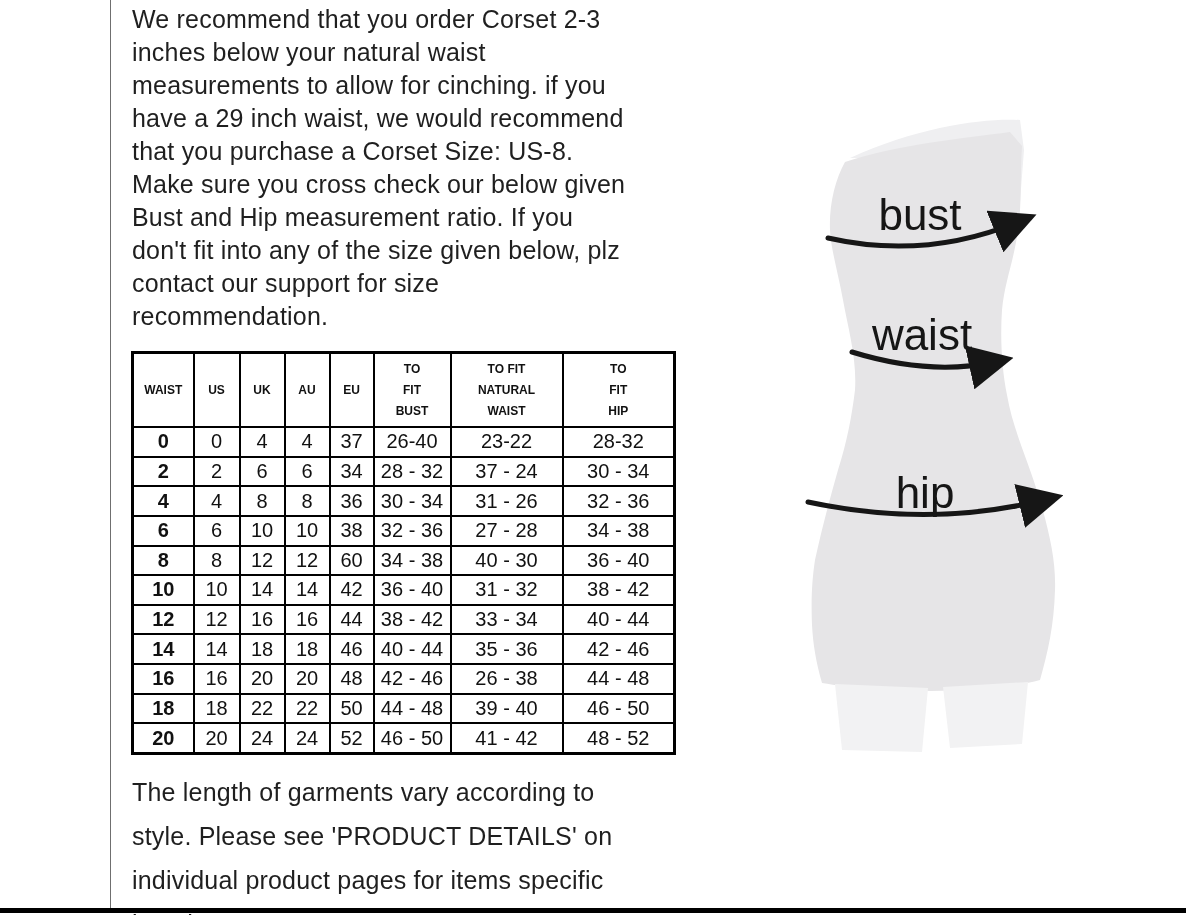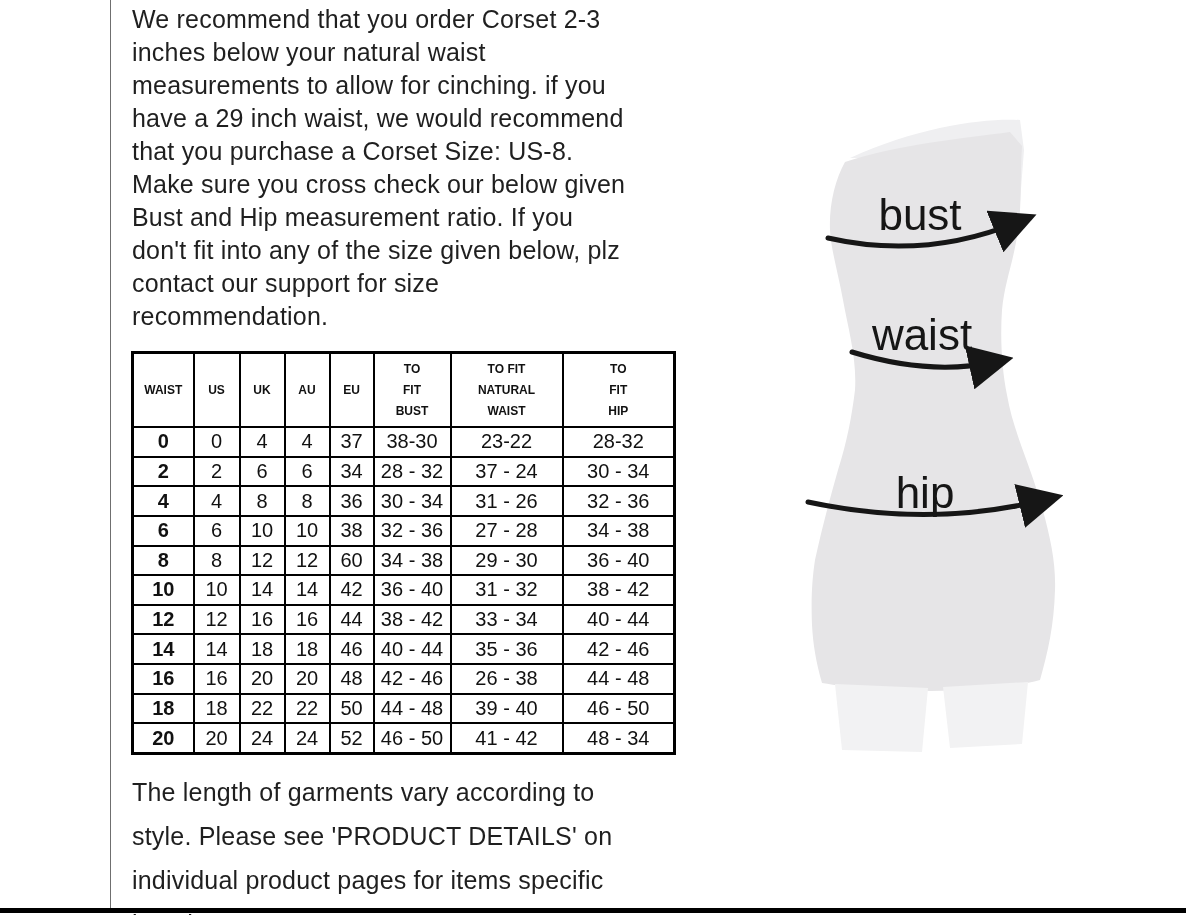--- a/index.html
+++ b/index.html
@@ -92,21 +92,21 @@
 HIP</th>
       </tr>
     </thead>
     <tbody>
         <tr>
           <td>0</td>
           <td>0</td>
           <td>4</td>
           <td>4</td>
           <td>37</td>
-          <td>38-30</td>
+          <td>26-40</td>
           <td>23-22</td>
           <td>28-32</td>
         </tr>
         <tr>
           <td>2</td>
           <td>2</td>
           <td>6</td>
           <td>6</td>
           <td>34</td>
           <td>28 - 32</td>
@@ -133,21 +133,21 @@
           <td>27 - 28</td>
           <td>34 - 38</td>
         </tr>
         <tr>
           <td>8</td>
           <td>8</td>
           <td>12</td>
           <td>12</td>
           <td>60</td>
           <td>34 - 38</td>
-          <td>29 - 30</td>
+          <td>40 - 30</td>
           <td>36 - 40</td>
         </tr>
         <tr>
           <td>10</td>
           <td>10</td>
           <td>14</td>
           <td>14</td>
           <td>42</td>
           <td>36 - 40</td>
           <td>31 - 32</td>
@@ -194,21 +194,21 @@
           <td>46 - 50</td>
         </tr>
         <tr>
           <td>20</td>
           <td>20</td>
           <td>24</td>
           <td>24</td>
           <td>52</td>
           <td>46 - 50</td>
           <td>41 - 42</td>
-          <td>48 - 34</td>
+          <td>48 - 52</td>
         </tr>
       </tbody>
   </table>
 
   <div class="para outro">The length of garments vary according to
 style. Please see 'PRODUCT DETAILS'  on
 individual product pages for items specific
 length measurements.</div>
 
   <svg class="diagram" width="406" height="815" viewBox="0 0 406 815">

